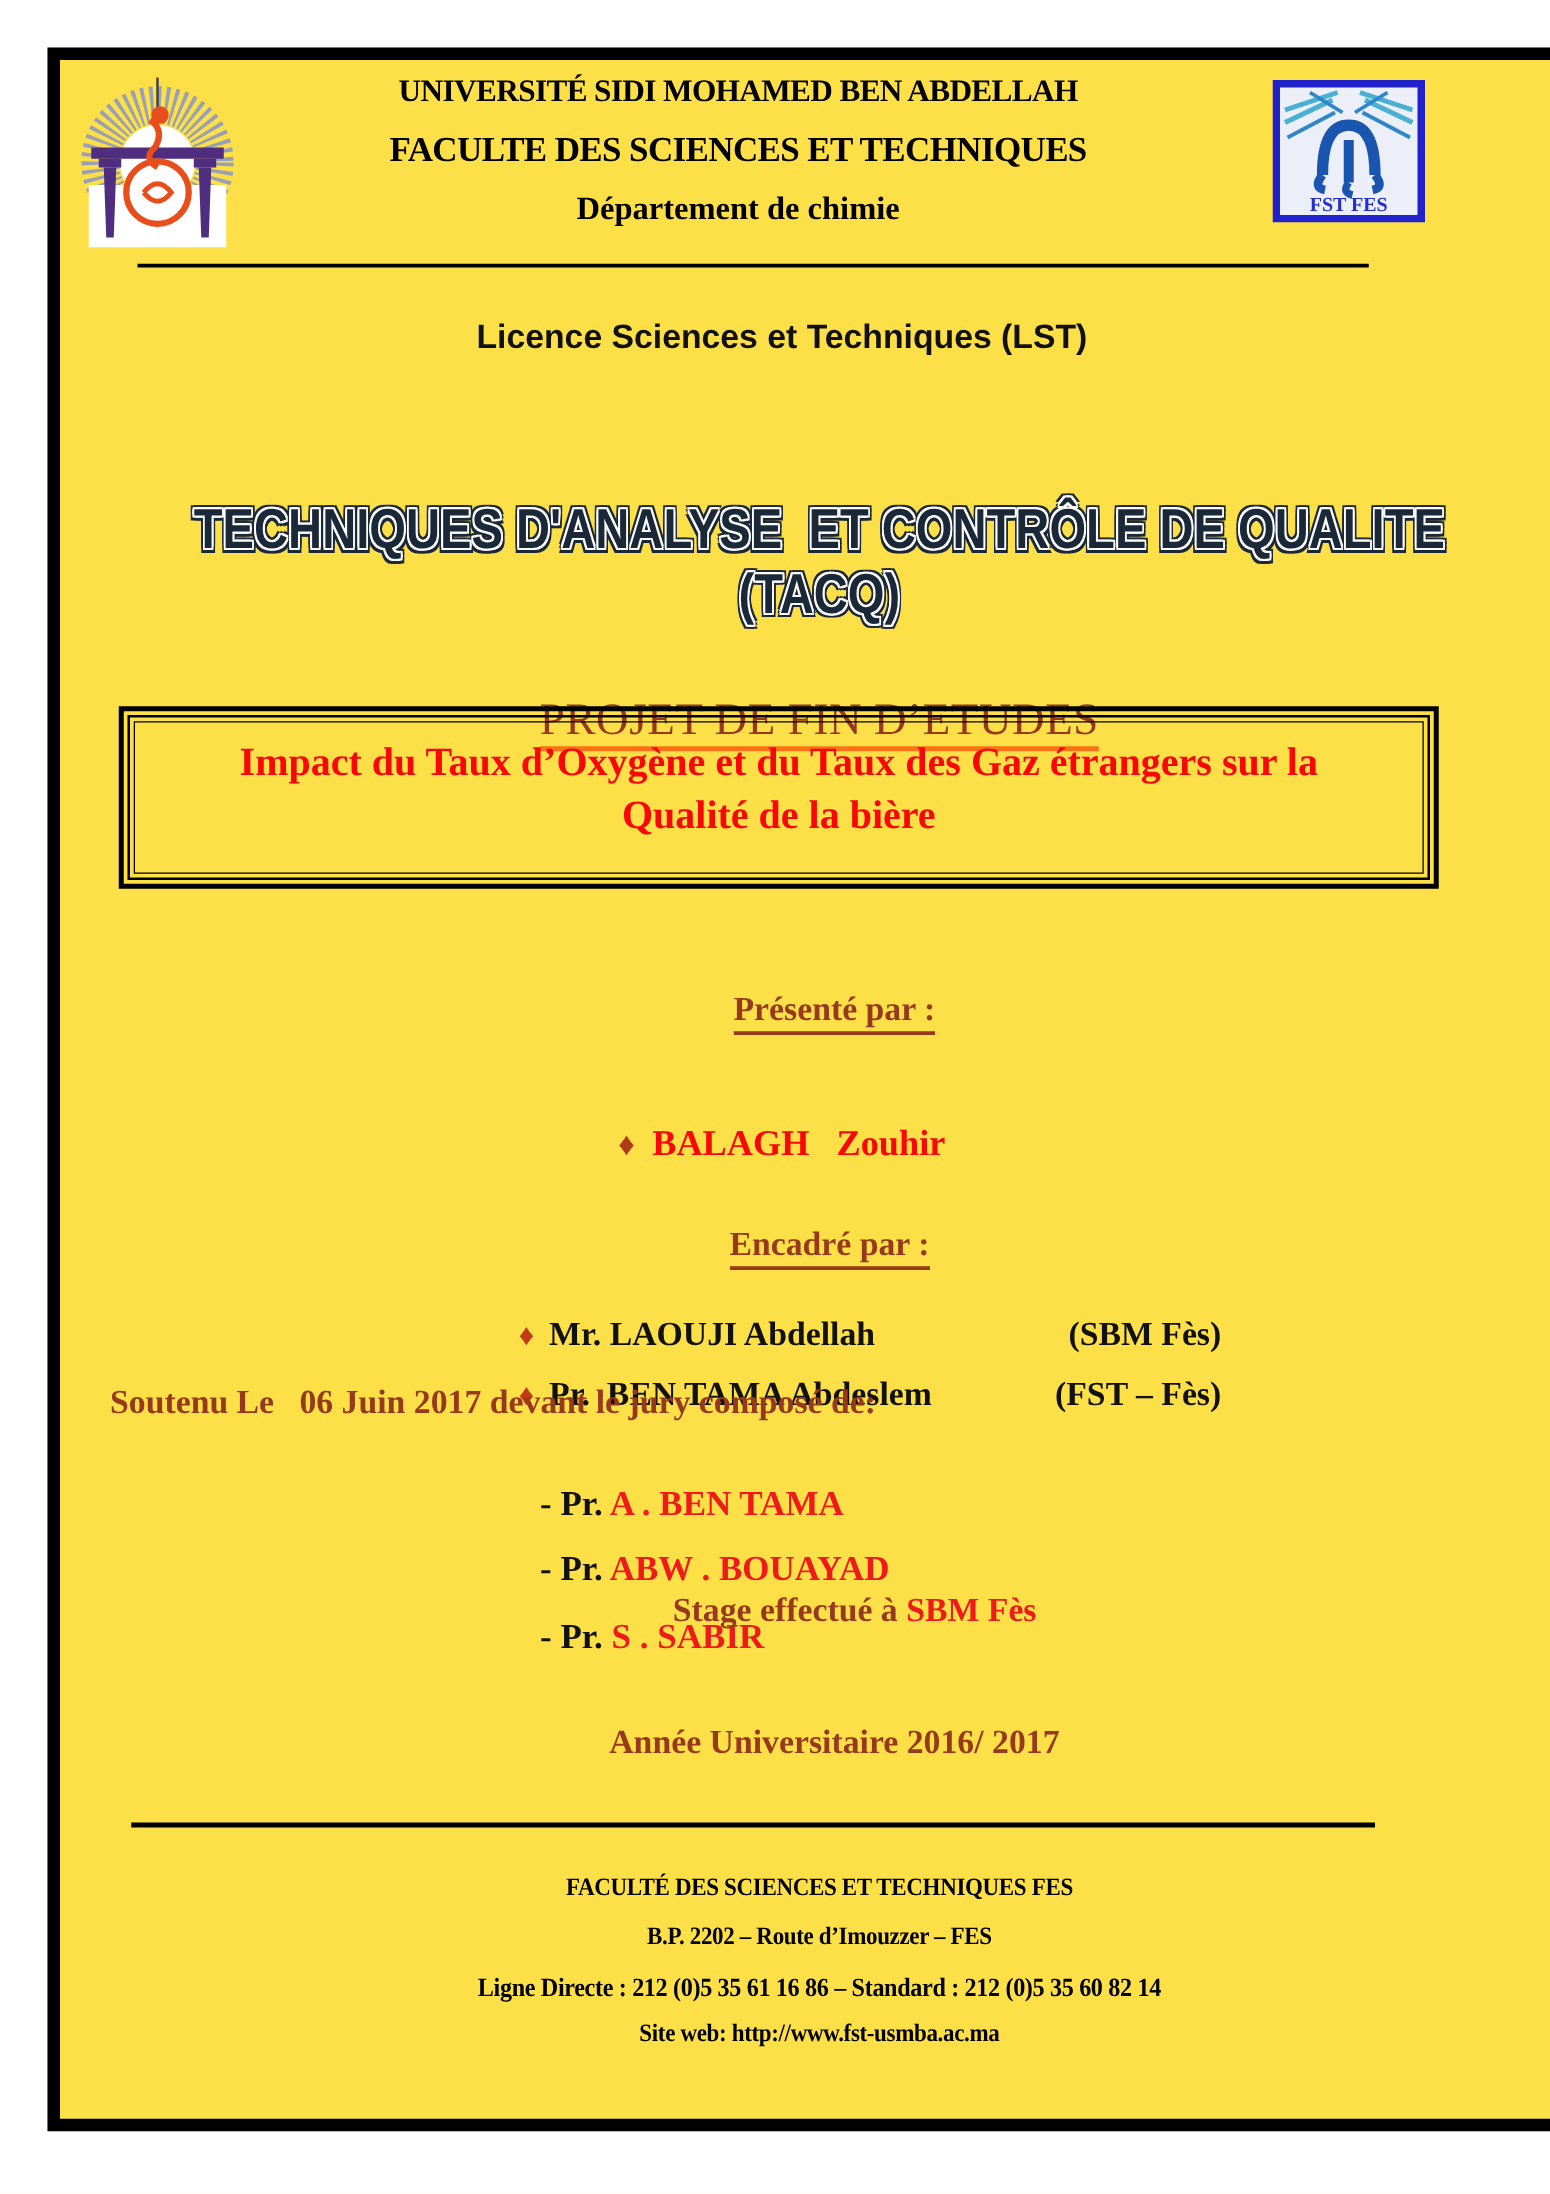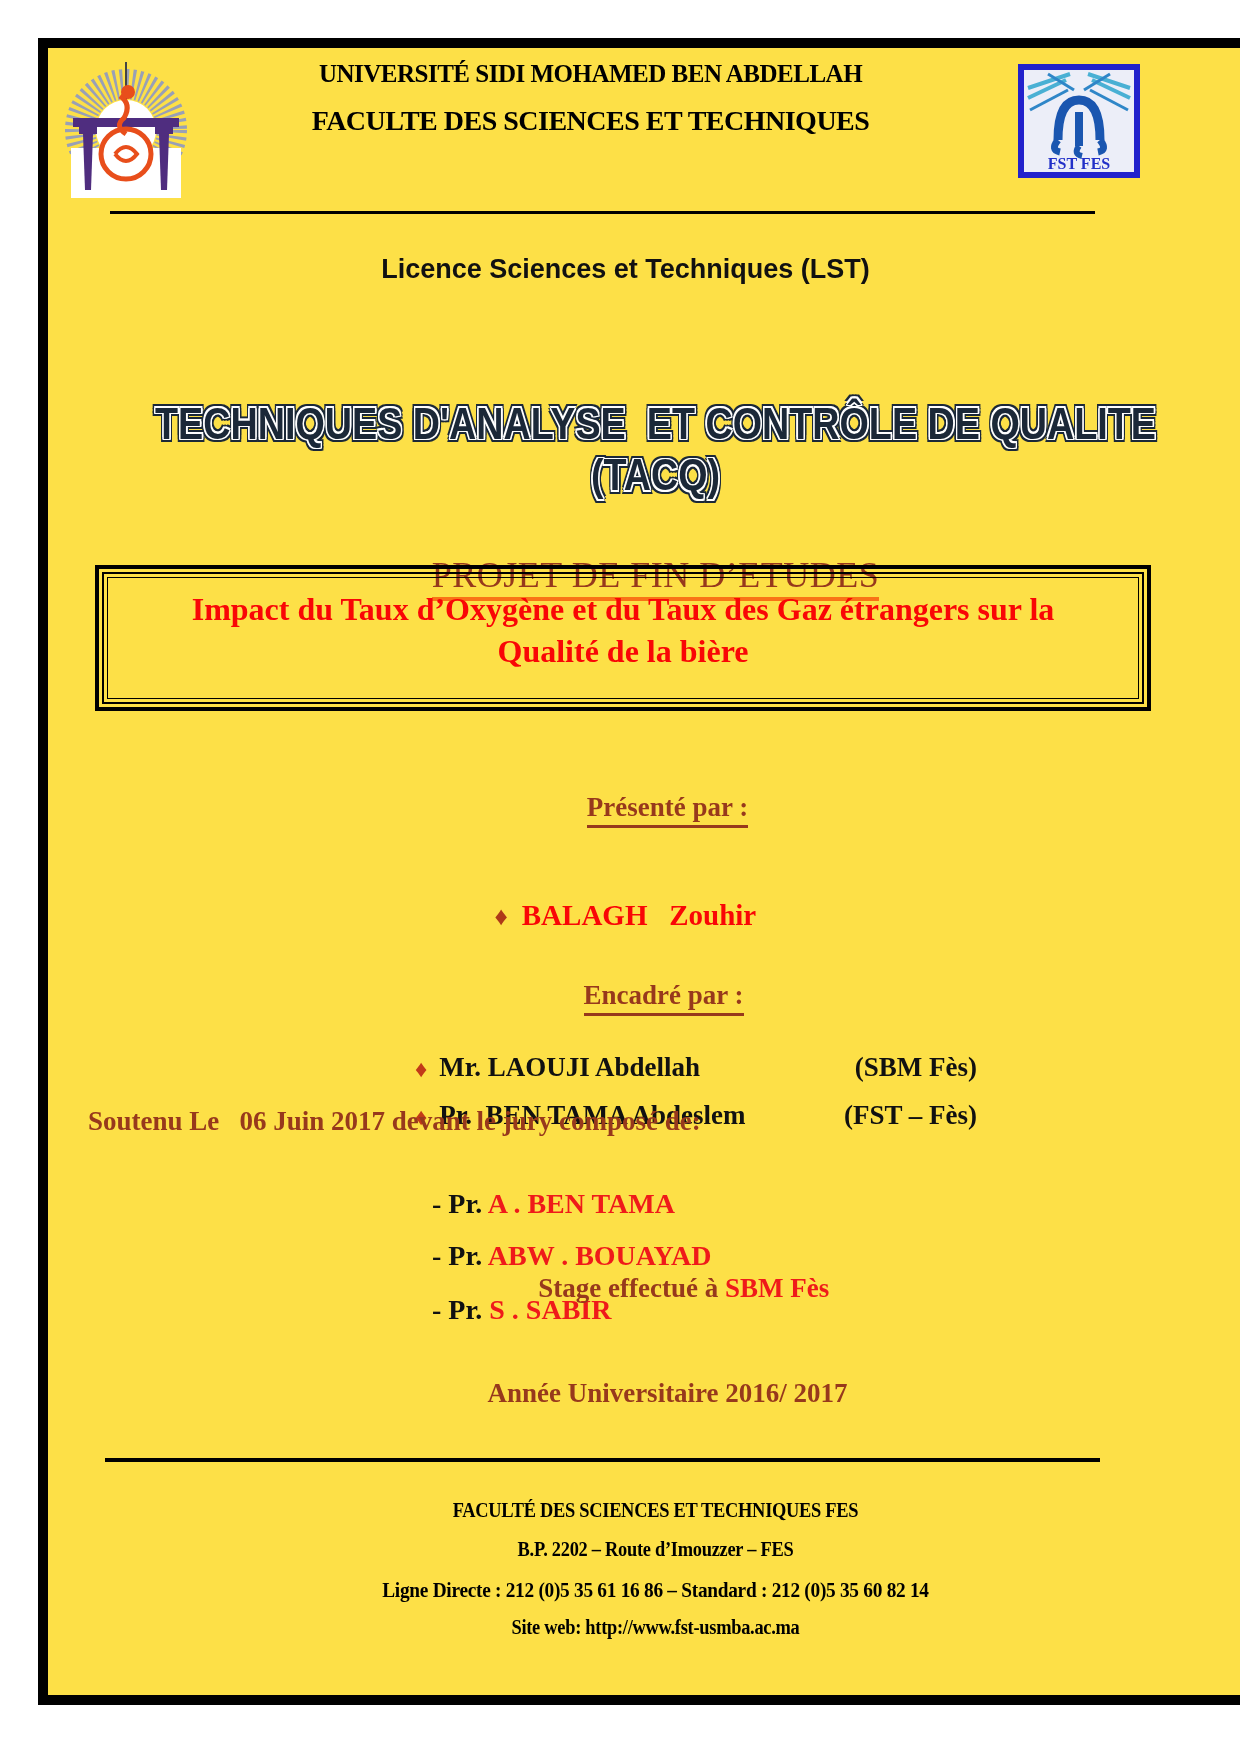--- a/index.html
+++ b/index.html
@@ -104,20 +104,21 @@
       <polygon points="18,78 28,78 26,134 20,134" fill="#4f2d7f"></polygon>
       <polygon points="94,78 104,78 102,134 96,134" fill="#4f2d7f"></polygon>
       <circle cx="61" cy="98" r="25" fill="none" stroke="#e84e1b" stroke-width="5"></circle>
       <path d="M50,98 q11,-14 22,0 q-11,14 -22,0" fill="none" stroke="#e84e1b" stroke-width="4"></path>
       <path d="M55,40 q12,8 4,22 q-10,8 2,16" fill="none" stroke="#e84e1b" stroke-width="5"></path>
       <circle cx="63" cy="36" r="7" fill="#e84e1b"></circle>
     </svg>
 
     <div class="abs header-text h-univ">UNIVERSITÉ SIDI MOHAMED BEN ABDELLAH</div>
     <div class="abs header-text h-fac">FACULTE DES SCIENCES ET TECHNIQUES</div>
+    <div class="abs header-text h-dept">Département de chimie</div>
 
     <svg class="abs logo-right" viewBox="0 0 122 114" aria-hidden="true">
       <rect x="3" y="3" width="116" height="108" fill="#eceef8" stroke="#2222cc" stroke-width="6"></rect>
       <g stroke="#49b0d4" stroke-width="4" fill="none">
         <path d="M10,34 L48,16"></path>
           <path d="M10,24 L52,10"></path>
           <path d="M112,34 L74,16"></path>
           <path d="M112,24 L70,10"></path>
       </g>
       <g stroke="#2f86c8" stroke-width="3" fill="none">

